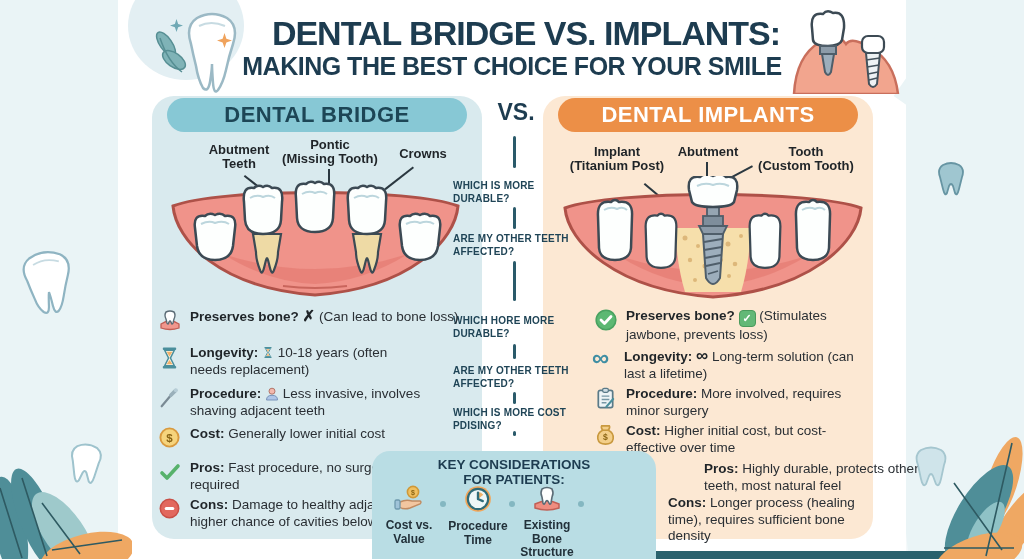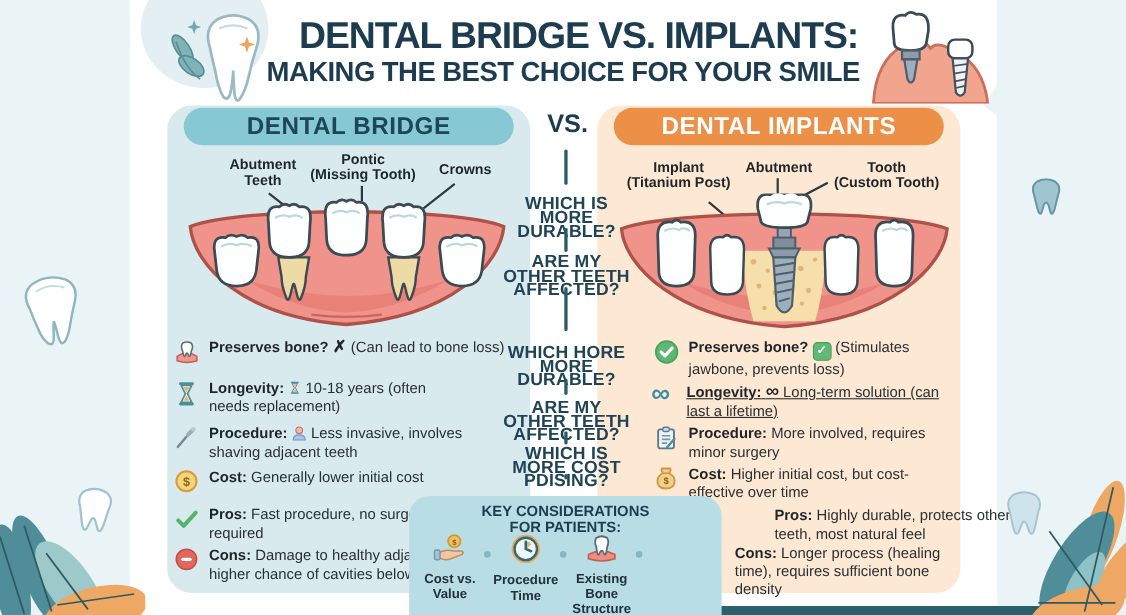--- a/index.html
+++ b/index.html
@@ -19,21 +19,21 @@
   .panel{top:96px;width:330px;height:443px;border-radius:22px;}
   .panel.left{left:152px;background:#d9eaee;}
   .panel.right{left:543px;background:#fce8d3;}
   .pill{top:98px;width:300px;height:34px;border-radius:17px;text-align:center;
         font-size:22px;font-weight:800;line-height:34px;letter-spacing:0.5px;}
   .pill.left{left:167px;background:#87c8d5;color:#1d4656;}
   .pill.right{left:558px;background:#ec8f47;color:#ffffff;}
   .vs{left:488px;top:99px;width:56px;text-align:center;font-size:23px;font-weight:900;color:#1d3c50;}
   
   .vdash{left:513px;width:3px;background:#2a5a6a;border-radius:2px;}
-  .q{left:453px;width:124px;text-align:center;font-size:16px;font-weight:800;
+  .q{left:453px;width:124px;font-size:10px;font-weight:800;
      color:#1f4456;line-height:12.5px;letter-spacing:0.2px;}
   
   .dlabel{font-size:13px;font-weight:800;color:#1f2428;line-height:14px;text-align:center;}
   .dline{position:absolute;background:#2b3840;height:1.6px;transform-origin:0 0;}
   
   .item{display:flex;align-items:flex-start;}
   .it-ic{flex:0 0 26px;margin-right:6px;margin-top:0;}
   .it-tx{font-size:13.5px;color:#2a2f34;line-height:16.5px;}
   .it-tx b{color:#1f2428;}
   .xmark{color:#dd4f44;font-size:15px;font-weight:900;}
@@ -332,21 +332,21 @@
     </span>
     <div class="it-tx" style="width:242px;">
       <b>Preserves bone?</b>
       <span class="okbox">✓</span>
       <span>(Stimulates jawbone, prevents loss)</span>
     </div>
   </div>
 
   <div class="abs item" style="left:592px;top:348px;">
     <span class="it-ic infmark" style="font-size:24px;line-height:20px;">∞</span>
-    <div class="it-tx" style="width:248px;text-decoration:underline;">
+    <div class="it-tx" style="width:248px;">
       <b>Longevity:</b>
       <b class="infmark">∞</b>
       <span>Long-term solution (can last a lifetime)</span>
     </div>
   </div>
 
   <div class="abs item" style="left:594px;top:386px;">
     <span class="it-ic">
       <svg width="23" height="25" viewBox="0 0 24 25">
         <rect x="4.5" y="4" width="15" height="18" rx="2" fill="#eef4f6" stroke="#5a7a88" stroke-width="1.8"></rect>

